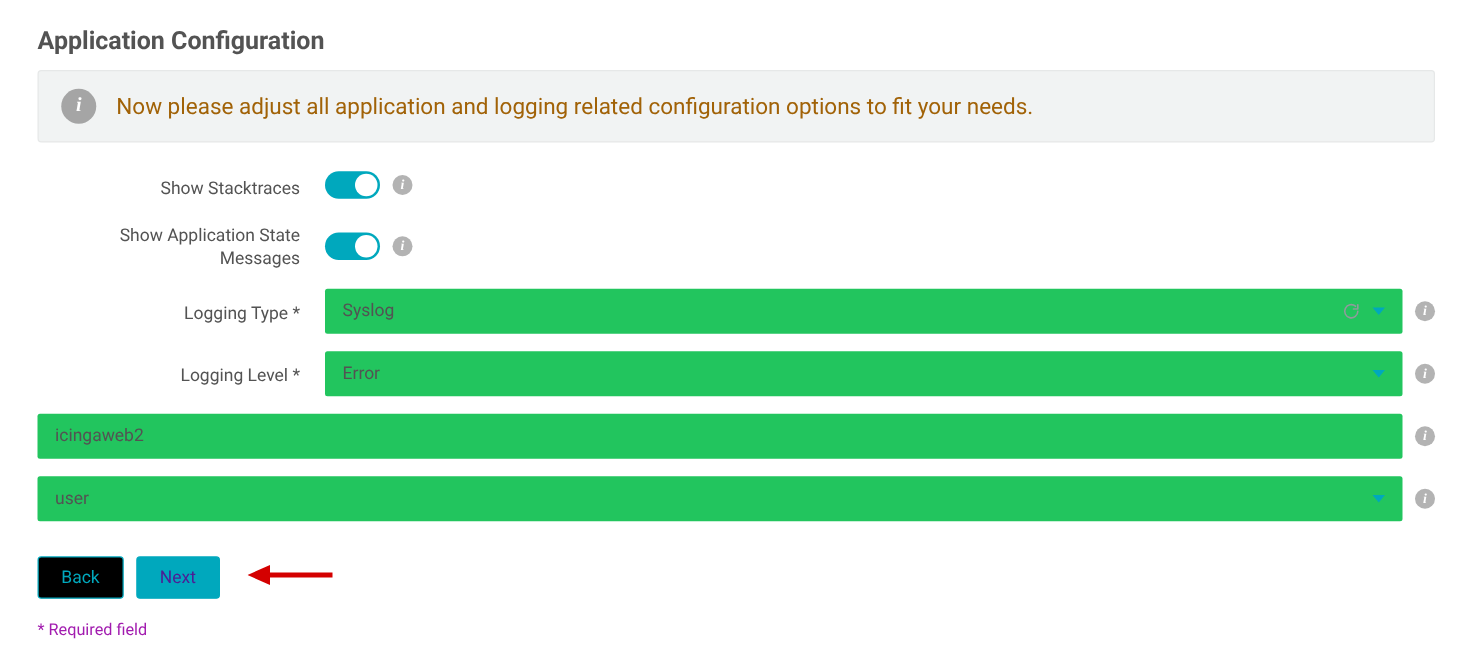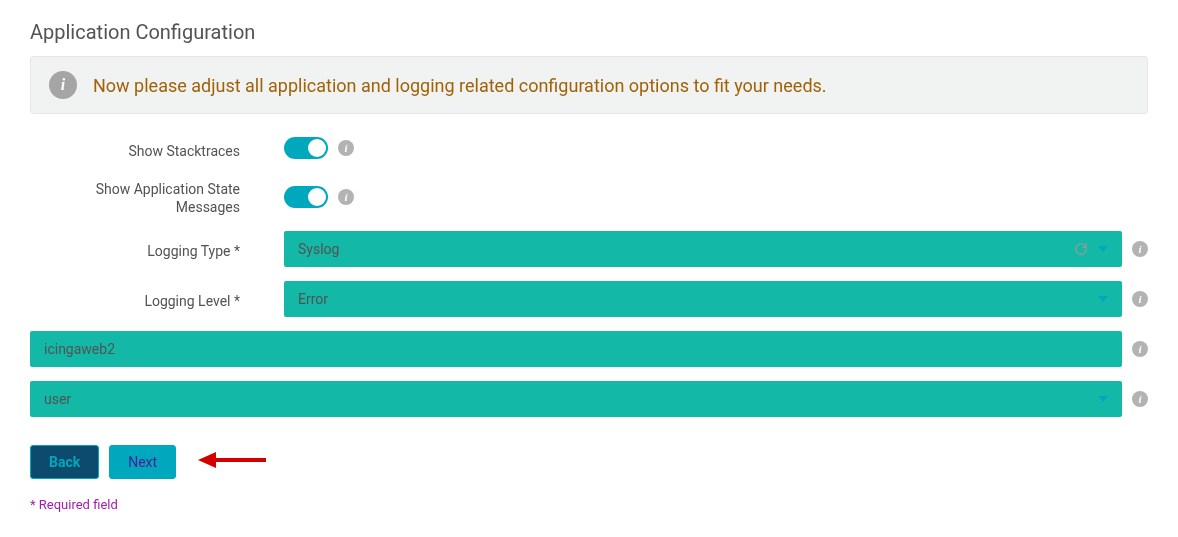--- a/index.html
+++ b/index.html
@@ -9,21 +9,21 @@
     }
     body {
       font-family: -apple-system, BlinkMacSystemFont, "Segoe UI", Roboto, "Helvetica Neue", Arial, sans-serif;
       font-size: 14px;
       color: #535353;
       padding: 20px 30px;
       width: 1178px;
     }
     h1.page-title {
       font-size: 20px;
-      font-weight: 400;
+      font-weight: 700;
       color: #535353;
       margin-bottom: 12px;
     }
     .info-box {
       background: #f1f3f3;
       border: 1px solid #e6e8e8;
       border-radius: 3px;
       padding: 14px 18px;
       display: flex;
       align-items: center;
@@ -49,21 +49,20 @@
       color: #a16207;
       font-size: 18px;
     }
     .form-area {
       margin-bottom: 18px;
     }
     .form-row {
       display: flex;
       align-items: center;
       margin-bottom: 14px;
-      gap: 24px;
     }
     .form-row.multiline-label {
       align-items: center;
     }
     .form-label {
       width: 230px;
       text-align: right;
       padding-right: 20px;
       color: #535353;
       font-size: 14px;
@@ -104,21 +103,21 @@
       justify-content: center;
       color: #fff;
       font-style: italic;
       font-family: Georgia, serif;
       font-size: 11px;
       font-weight: bold;
       flex-shrink: 0;
     }
     .select-box, .text-box {
       flex: 1;
-      background: #14b8a6;
+      background: #22c55e;
       border: none;
       border-radius: 2px;
       height: 36px;
       padding: 0 14px;
       display: flex;
       align-items: center;
       justify-content: space-between;
       color: #535353;
       font-size: 14px;
       position: relative;
@@ -162,24 +161,23 @@
       padding: 0 18px;
       font-size: 14px;
       border-radius: 3px;
       cursor: pointer;
       display: inline-flex;
       align-items: center;
       justify-content: center;
       font-family: inherit;
     }
     .btn-outline {
-      background: #0c4a6e;
+      background: #000000;
       color: #00a8bd;
       border: 1.5px solid #00a8bd;
-      font-weight: bold;
     }
     .btn-primary {
       background: #00a8bd;
       color: #4c1d95;
       border: 1.5px solid #00a8bd;
     }
     .arrow-annotation {
       margin-left: 12px;
     }
     .required-note {

